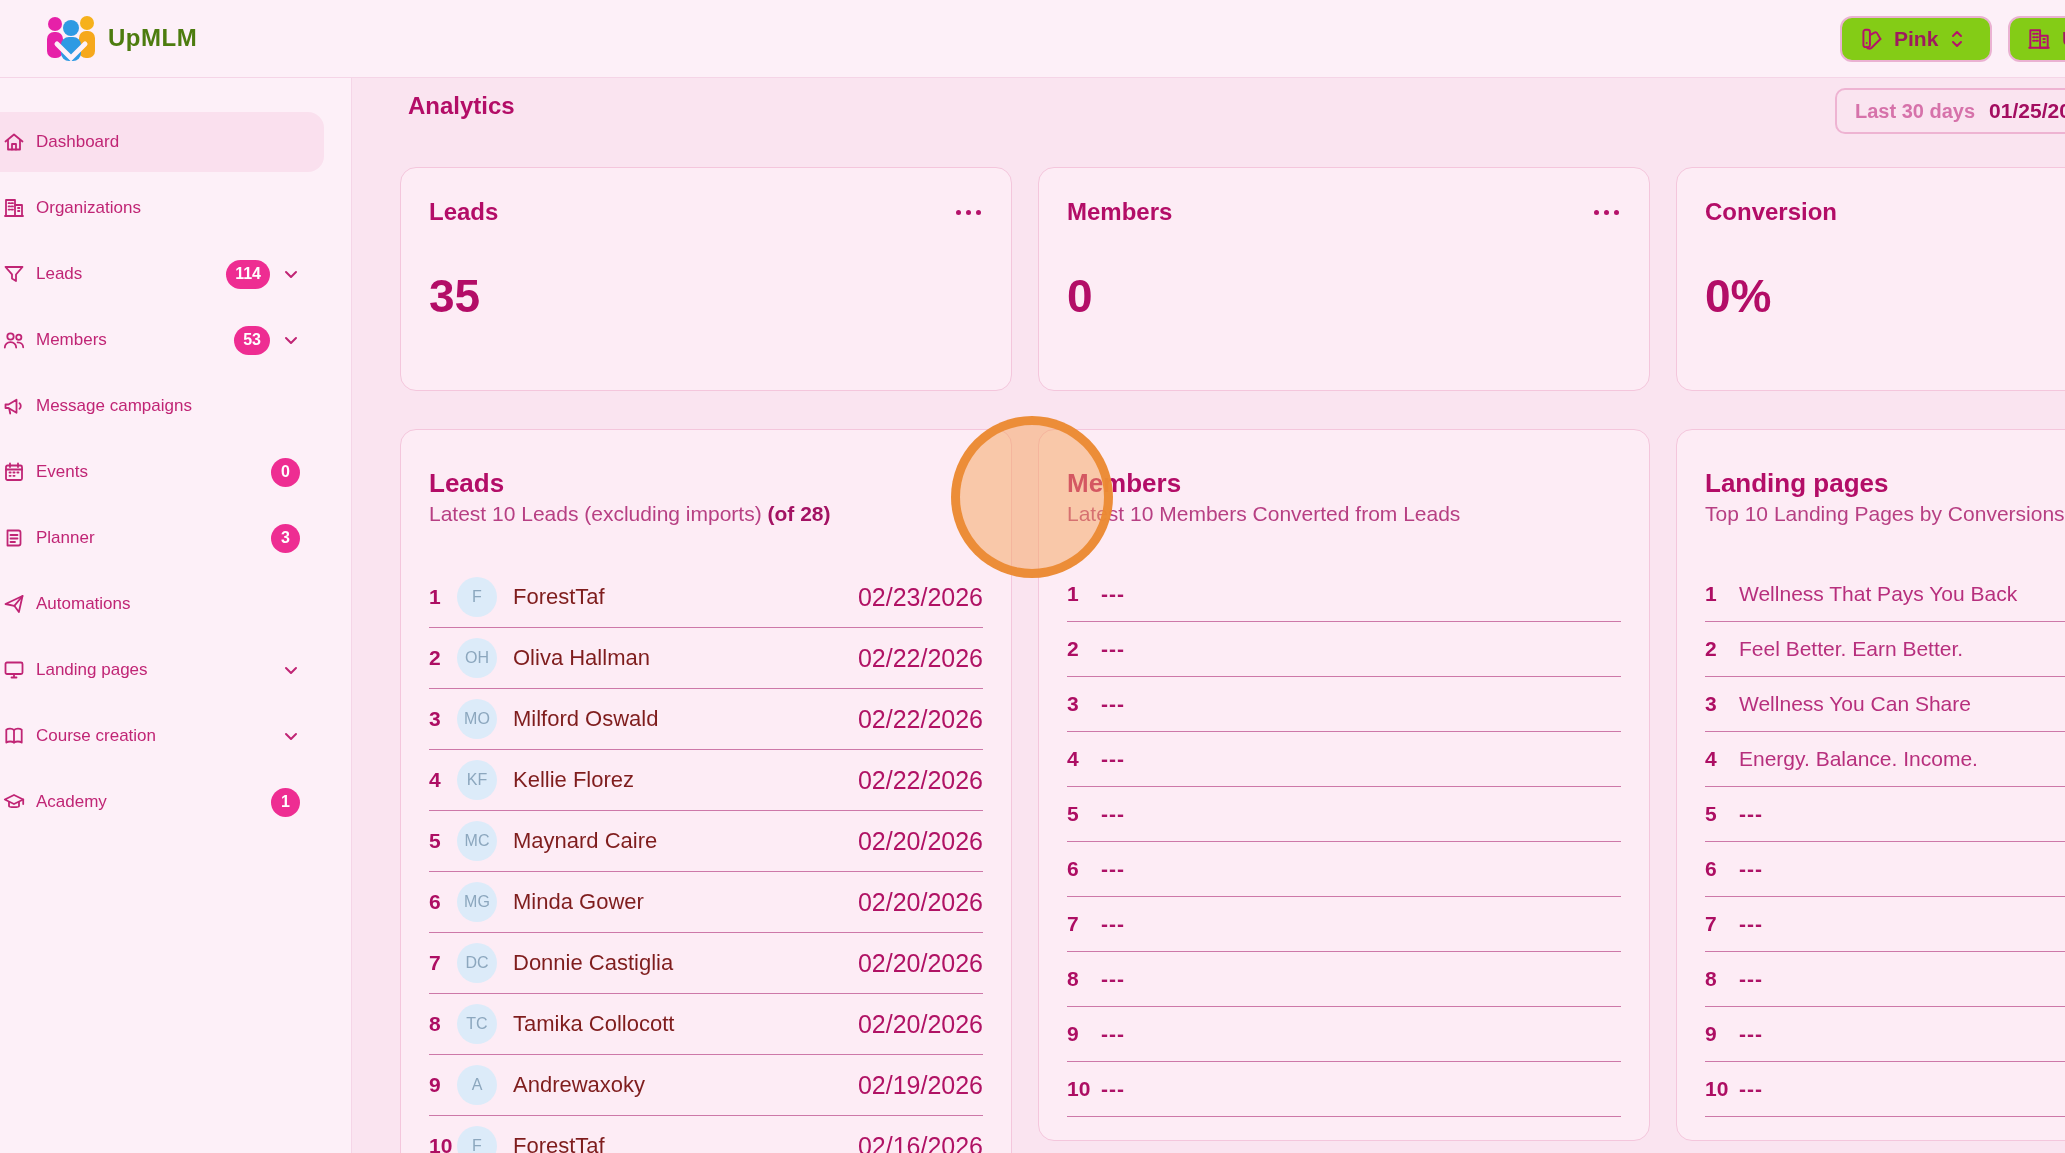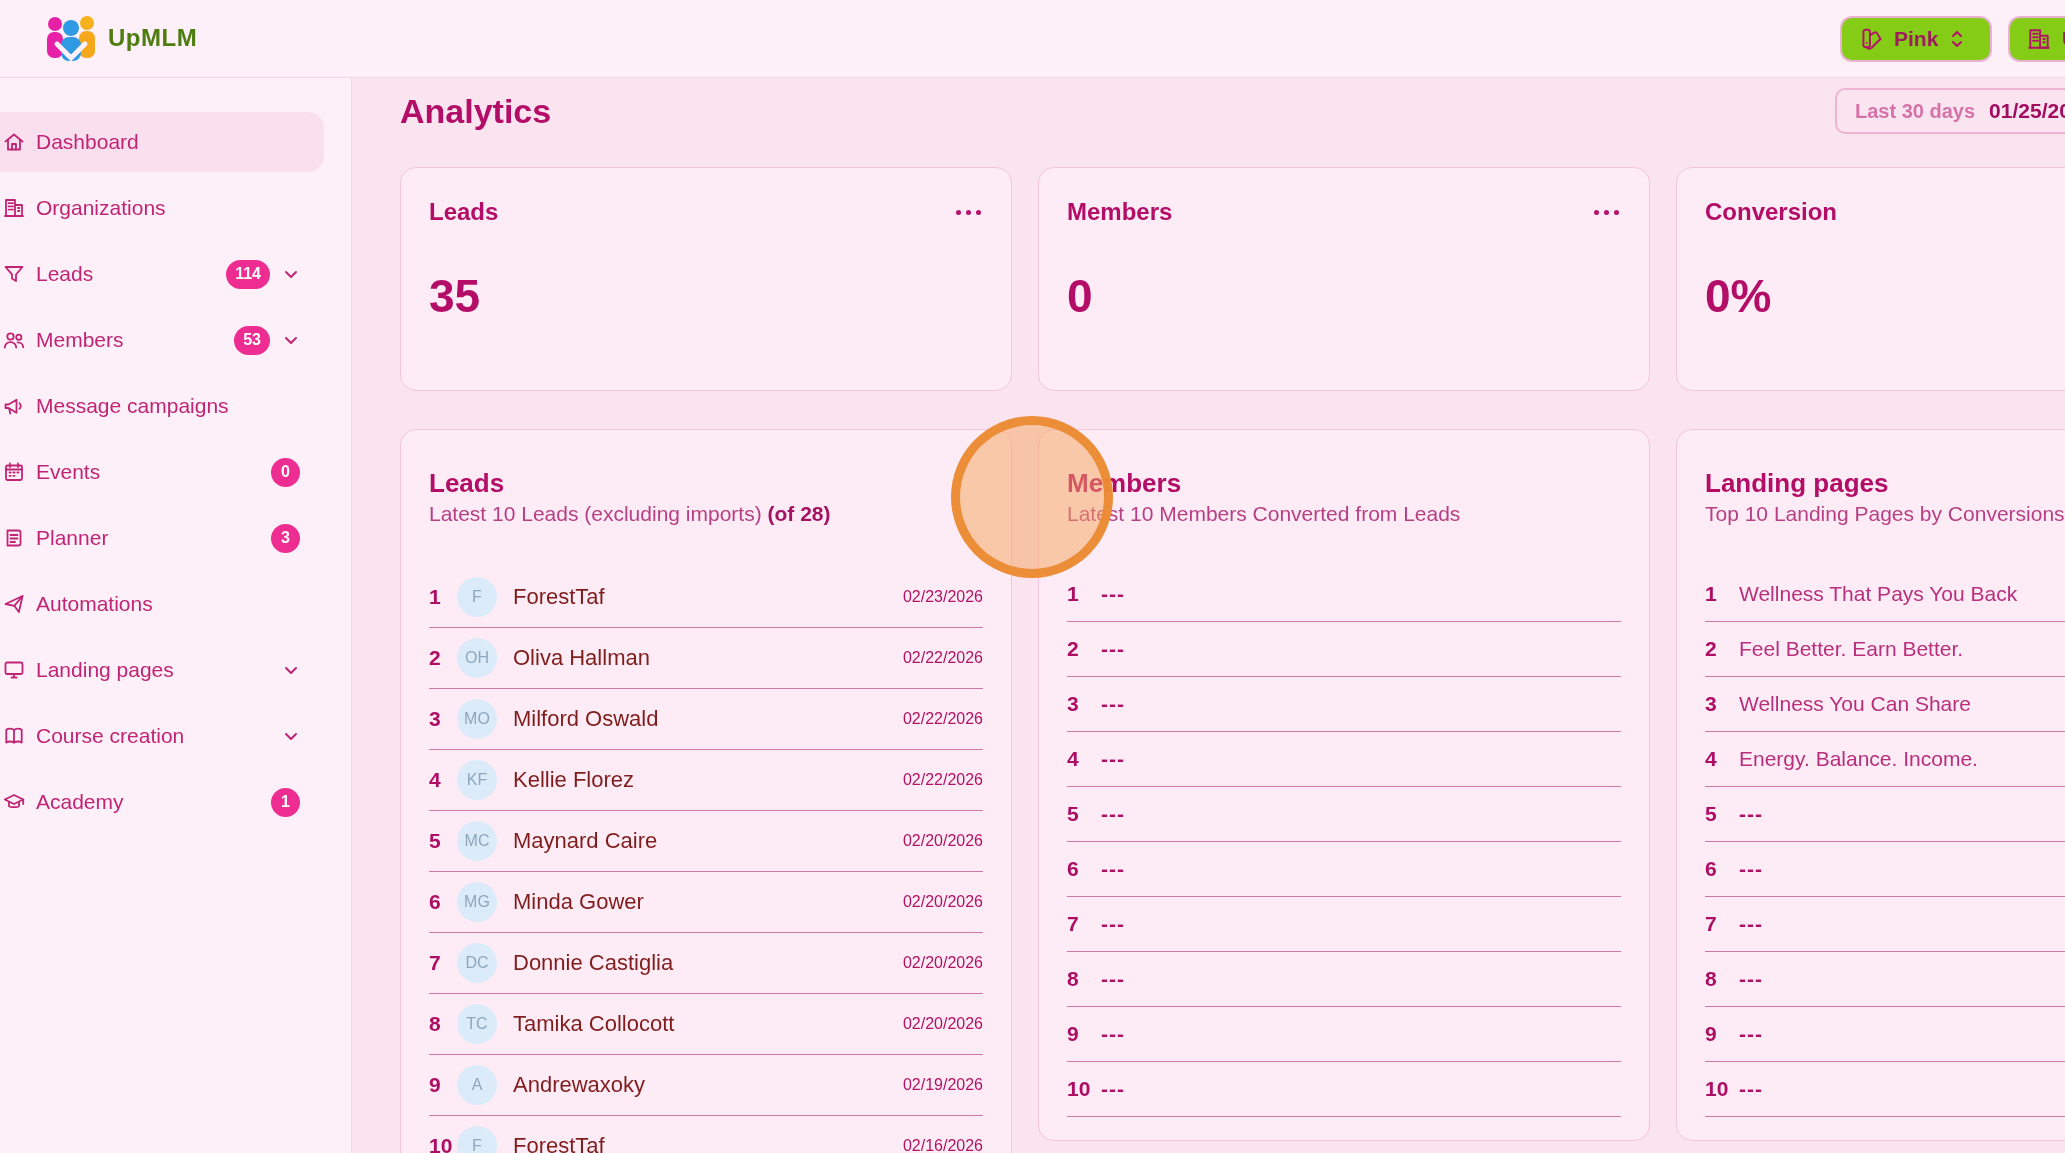--- a/index.html
+++ b/index.html
@@ -18,30 +18,30 @@
   .btn-theme{left:1840px;width:152px;}
   .btn-org{left:2008px;width:190px;}
 
   
   .sidebar{position:absolute;left:0;top:78px;width:352px;height:1075px;background:#fdf0f8;
     border-right:1px solid #f5d5e7;padding-top:34px;z-index:4;}
   .nav-item{display:flex;align-items:center;height:60px;width:324px;padding:0 24px 0 2px;
     margin-bottom:6px;color:#c02575;cursor:pointer;}
   .nav-item.active{background:#fae0ee;border-radius:0 16px 16px 0;}
   .nav-icon{width:24px;height:24px;display:flex;align-items:center;justify-content:center;}
-  .nav-label{flex:1;margin-left:10px;font-size:21px;font-weight:500;white-space:nowrap;}
+  .nav-label{flex:1;margin-left:10px;font-size:17px;font-weight:500;white-space:nowrap;}
   .badge{background:#ee2d92;color:#fff;font-size:16px;font-weight:700;height:29px;min-width:29px;
     border-radius:15px;padding:0 9px;display:flex;align-items:center;justify-content:center;}
   .nav-chevron{margin-left:12px;display:flex;}
 
   
   .main{position:absolute;left:352px;top:78px;width:1713px;height:1075px;overflow:hidden;
     background:#fae4f0;}
   .canvas{position:relative;width:1980px;height:1075px;}
-  .page-title{position:absolute;left:48px;top:14px;font-size:34px;font-weight:700;color:#b30d67;}
+  .page-title{position:absolute;left:56px;top:14px;font-size:24px;font-weight:700;color:#b30d67;}
   .date-pill{position:absolute;left:1483px;top:10px;height:46px;border:2px solid #eeb3d2;
     border-radius:10px;display:flex;align-items:center;gap:14px;padding:0 18px;width:330px;
     white-space:nowrap;cursor:pointer;}
   .date-preset{color:#d672aa;font-size:20px;font-weight:600;}
   .date-value{color:#a30d60;font-size:21px;font-weight:700;}
 
   .card{position:absolute;background:#fdecf5;border:1px solid #f4c6dc;border-radius:16px;}
   .stat-card{top:89px;width:612px;height:224px;padding:30px 28px;}
   .c1{left:48px;} .c2{left:686px;} .c3{left:1324px;}
   .stat-head{display:flex;align-items:center;justify-content:space-between;}
@@ -58,21 +58,21 @@
   .list-sub b{color:#a31263;}
   .rows{margin-top:40px;}
   .row{display:flex;align-items:center;border-bottom:1px solid #cd78a8;}
   .row-lead{height:61px;}
   .row-sm{height:55px;}
   .rank{width:34px;font-size:21px;font-weight:700;color:#ad0e63;flex:0 0 auto;}
   .avatar{width:40px;height:40px;border-radius:50%;background:#dcebf9;color:#8ca7be;
     font-size:16px;display:flex;align-items:center;justify-content:center;flex:0 0 auto;
     margin-left:-6px;}
   .lead-name{flex:1;margin-left:16px;font-size:22px;color:#7f1d1d;white-space:nowrap;}
-  .lead-date{font-size:16px;color:#b01264;white-space:nowrap;}
+  .lead-date{font-size:25px;color:#b01264;white-space:nowrap;}
   .dash-val{font-size:21px;font-weight:600;color:#ad1166;letter-spacing:1px;}
   .lp-name{font-size:21px;color:#b72f7d;white-space:nowrap;}
 
   .click-ring{position:absolute;left:599px;top:338px;width:162px;height:162px;border-radius:50%;
     border:9px solid rgba(236,138,51,.95);background:rgba(246,163,94,.5);z-index:9;
     pointer-events:none;}
 
   svg{display:block;}
 </style>
 </head>

